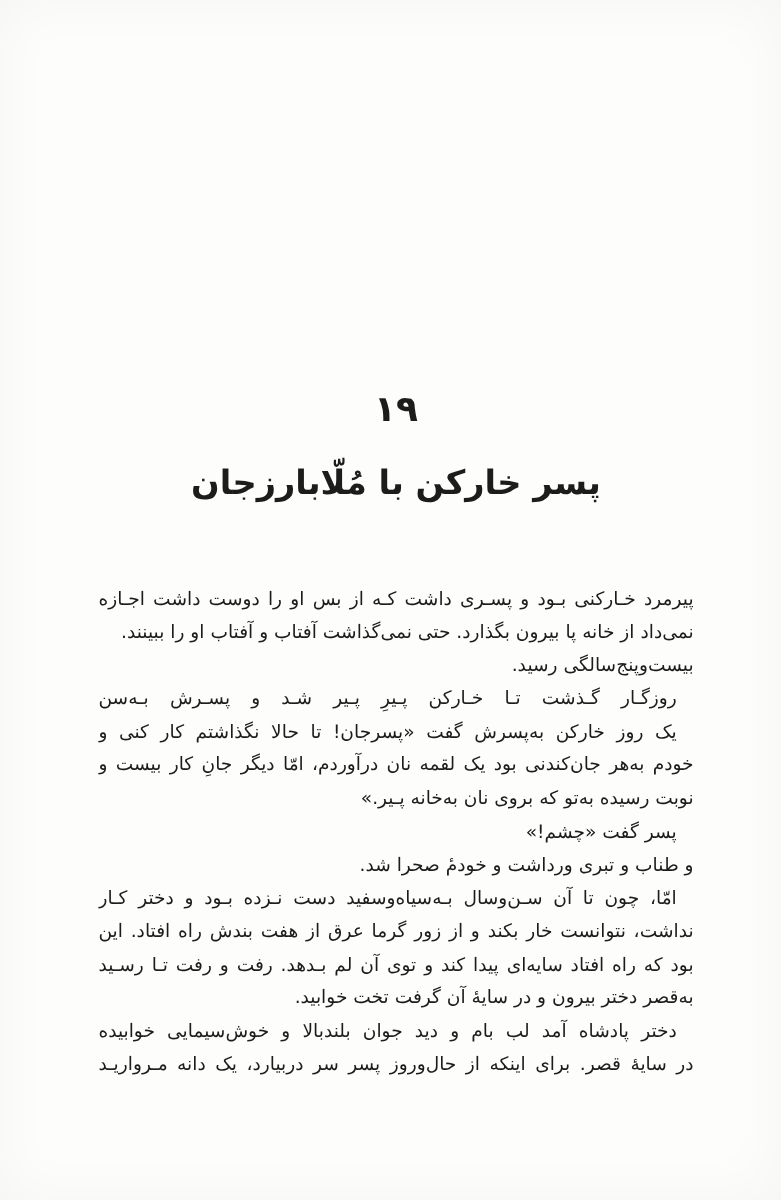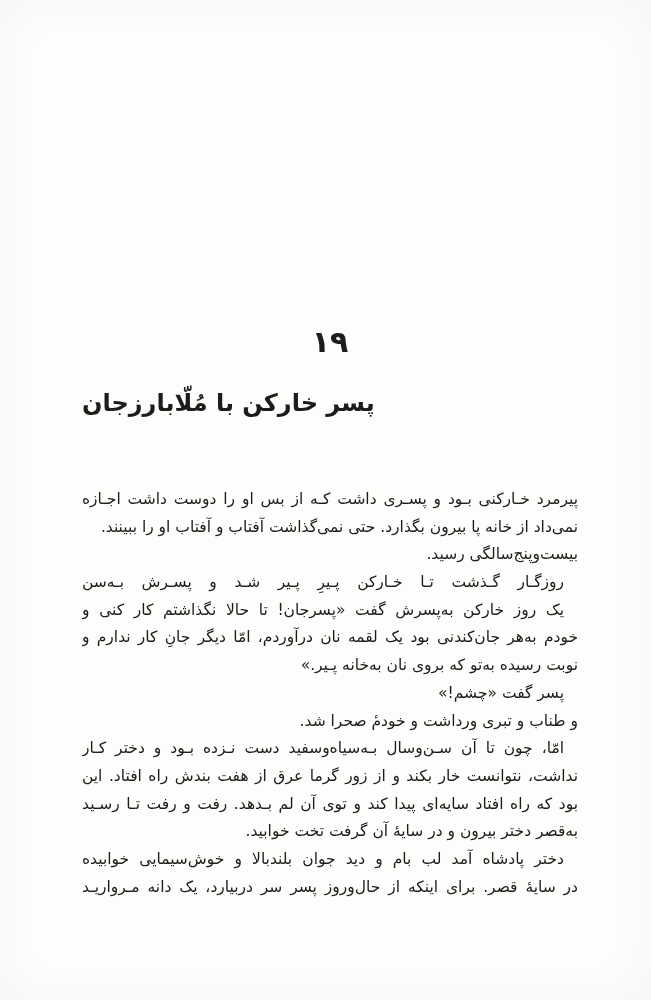--- a/index.html
+++ b/index.html
@@ -30,22 +30,22 @@
     font-size: 30px;
     font-weight: bold;
     line-height: 44px;
     letter-spacing: 2px;
   }
   .chapter-title {
     position: absolute;
     top: 383px;
     left: 82px;
     width: 496px;
-    text-align: left;
-    font-size: 24px;
+    text-align: center;
+    font-size: 28px;
     font-weight: bold;
     line-height: 40px;
   }
   .body-text {
     position: absolute;
     top: 486px;
     left: 82px;
     width: 496px;
     font-size: 15.5px;
   }
@@ -69,21 +69,21 @@
 
 <div class="page">
   <div class="chapter-number">۱۹</div>
   <h1 class="chapter-title">پسر خارکن با مُلّابارزجان</h1>
   <div class="body-text">
       <div class="line justify">پیرمرد خـارکنی بـود و پسـری داشت کـه از بس او را دوست داشت اجـازه</div>
       <div class="line">نمی‌داد از خانه پا بیرون بگذارد. حتی نمی‌گذاشت آفتاب و آفتاب او را ببینند.</div>
       <div class="line">بیست‌وپنج‌سالگی رسید.</div>
       <div class="line justify indent">روزگـار گـذشت تـا خـارکن پـیرِ پـیر شـد و پسـرش بـه‌سن</div>
       <div class="line justify indent">یک روز خارکن به‌پسرش گفت «پسرجان! تا حالا نگذاشتم کار کنی و</div>
-      <div class="line justify">خودم به‌هر جان‌کندنی بود یک لقمه نان درآوردم، امّا دیگر جانِ کار ندارم و</div>
+      <div class="line justify">خودم به‌هر جان‌کندنی بود یک لقمه نان درآوردم، امّا دیگر جانِ کار بیست و</div>
       <div class="line">نوبت رسیده به‌تو که بروی نان به‌خانه پـیر.»</div>
       <div class="line indent">پسر گفت «چشم!»</div>
       <div class="line">و طناب و تبری ورداشت و خودمٔ صحرا شد.</div>
       <div class="line justify indent">امّا، چون تا آن سـن‌وسال بـه‌سیاه‌وسفید دست نـزده بـود و دختر کـار</div>
       <div class="line justify">نداشت، نتوانست خار بکند و از زور گرما عرق از هفت بندش راه افتاد. این</div>
       <div class="line justify">بود که راه افتاد سایه‌ای پیدا کند و توی آن لم بـدهد. رفت و رفت تـا رسـید</div>
       <div class="line">به‌قصر دختر بیرون و در سایهٔ آن گرفت تخت خوابید.</div>
       <div class="line justify indent">دختر پادشاه آمد لب بام و دید جوان بلندبالا و خوش‌سیمایی خوابیده</div>
       <div class="line justify">در سایهٔ قصر. برای اینکه از حال‌وروز پسر سر دربیارد، یک دانه مـرواریـد</div>
     </div>

